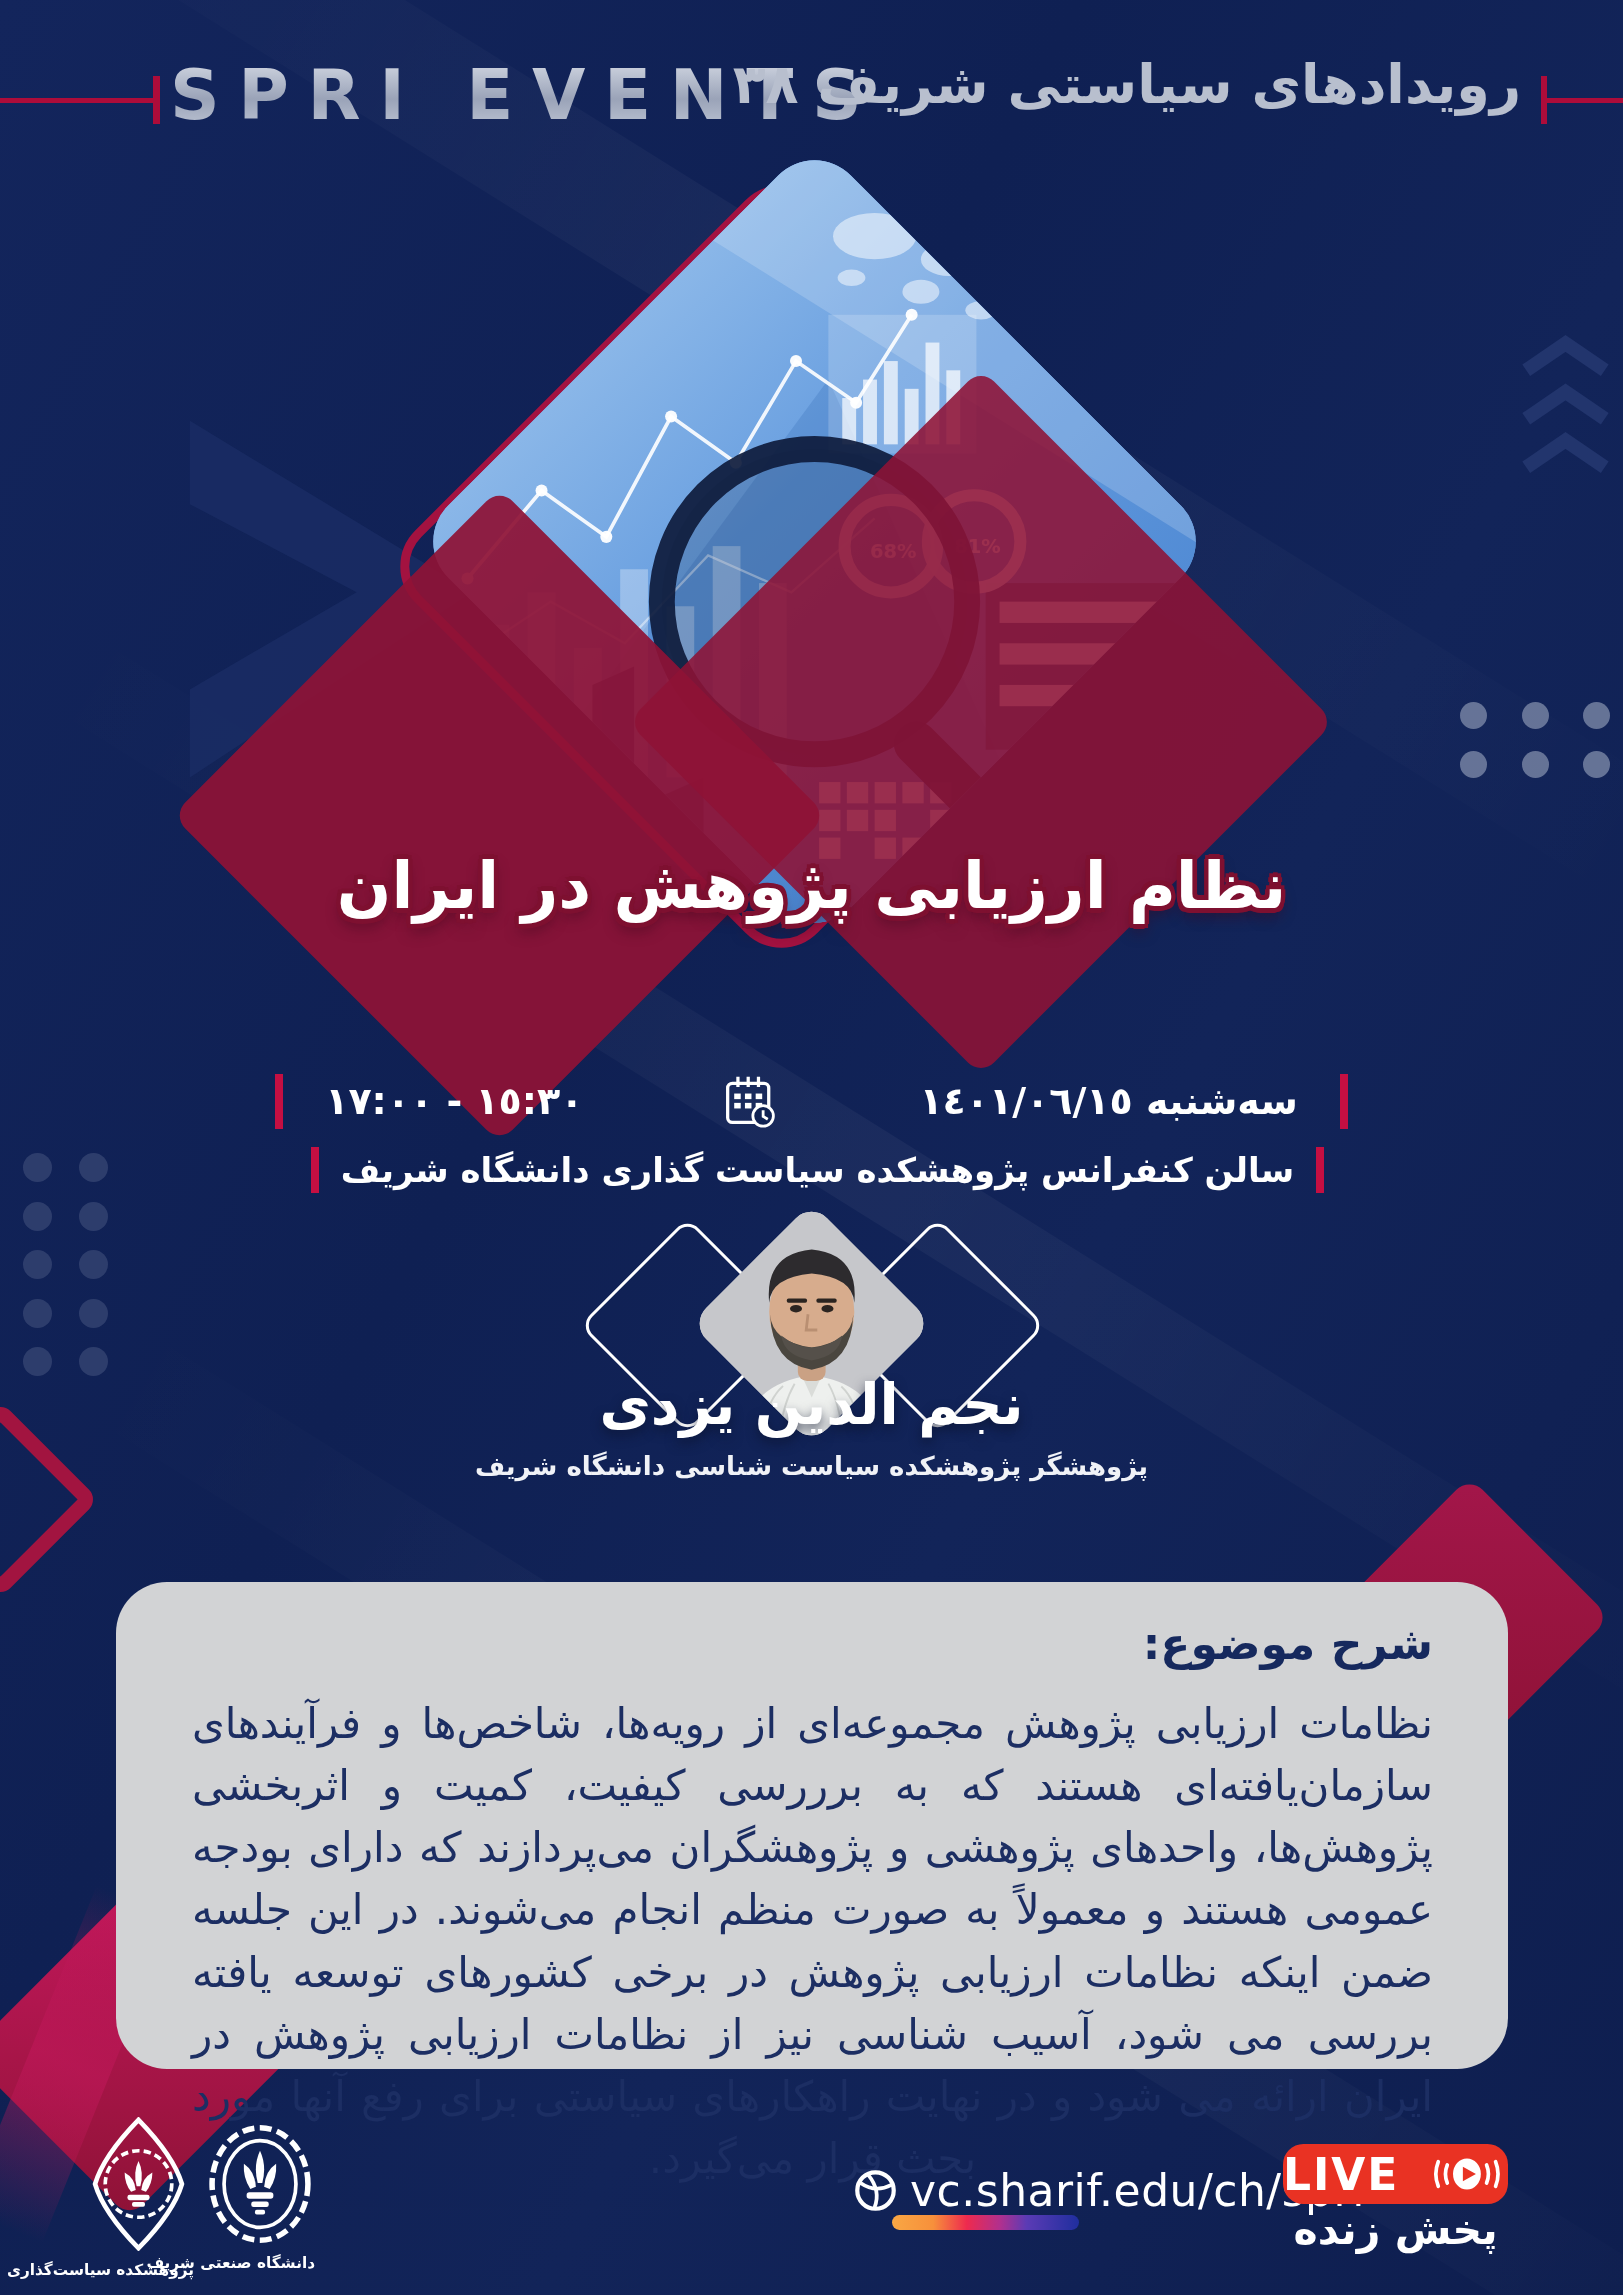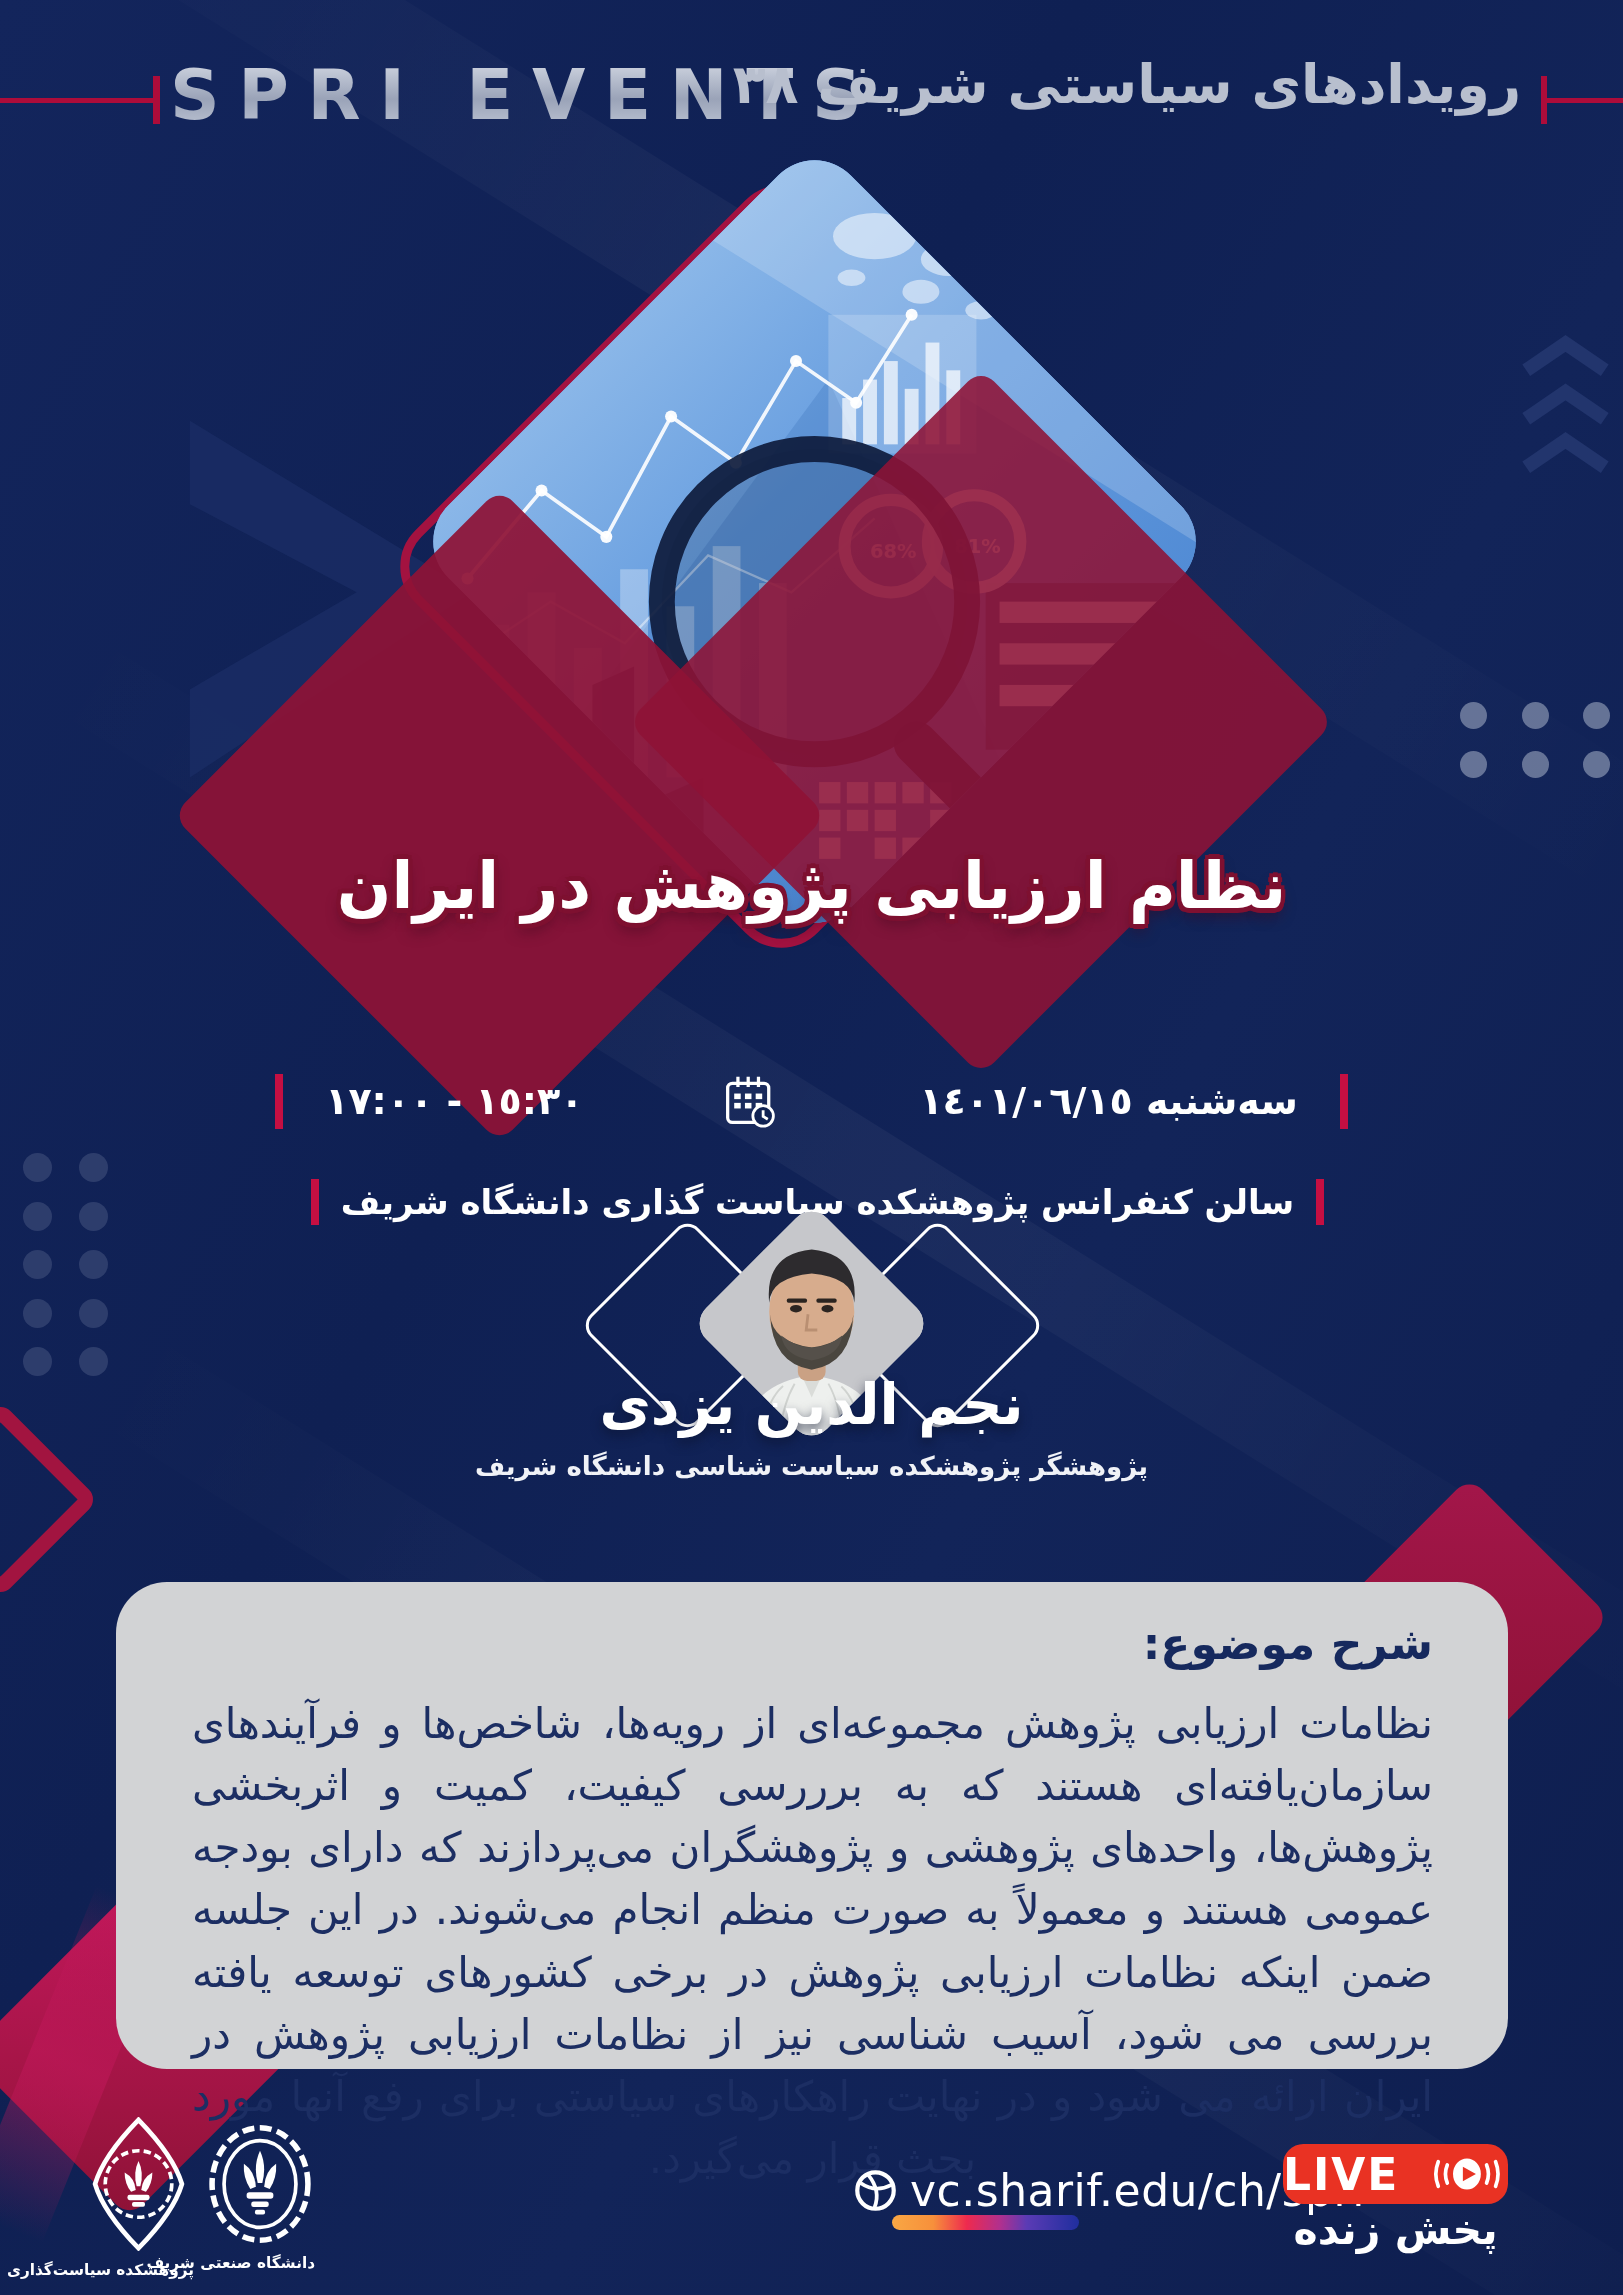--- a/index.html
+++ b/index.html
@@ -53,21 +53,21 @@
   .title-line{
     font-size:64px;font-weight:bold;color:#ffffff;line-height:1.52;
     text-shadow:
       -4.6px 0 0 #7e1030, 4.6px 0 0 #7e1030, 0 -4.6px 0 #7e1030, 0 4.6px 0 #7e1030,
       -3.7px -3.7px 0 #7e1030, 3.7px -3.7px 0 #7e1030, -3.7px 3.7px 0 #7e1030, 3.7px 3.7px 0 #7e1030,
       0 8.3px 14px rgba(60,8,28,.55);
   }
 
   
   .row1{position:absolute;left:0;right:0;top:1073px;display:flex;justify-content:center;align-items:center;gap:42px;z-index:6;}
-  .row2{position:absolute;left:12px;right:0;top:1147px;display:flex;justify-content:center;align-items:center;gap:22px;z-index:6;margin-top:32px;}
+  .row2{position:absolute;left:12px;right:0;top:1147px;display:flex;justify-content:center;align-items:center;gap:22px;z-index:6;}
   .redbar{width:7.9px;height:55px;background:#c50f42;flex:0 0 auto;}
   .row2 .redbar{height:46px;}
   .sched-text{font-size:38px;font-weight:bold;color:#ffffff;direction:rtl;white-space:nowrap;}
   .venue-text{font-size:34px;font-weight:bold;color:#ffffff;direction:rtl;white-space:nowrap;}
   .gap1{width:56px;}
 
   
   .flank{width:153px;height:153px;border:3.2px solid #ffffff;border-radius:15.7px;z-index:5;background:transparent;}
   .flank.l{left:611px;top:1249px;}
   .flank.r{left:861px;top:1249px;}

